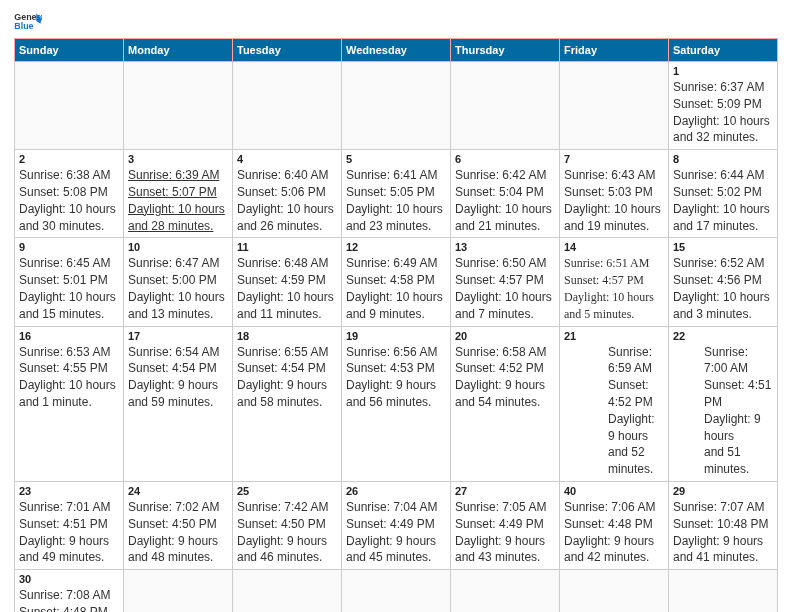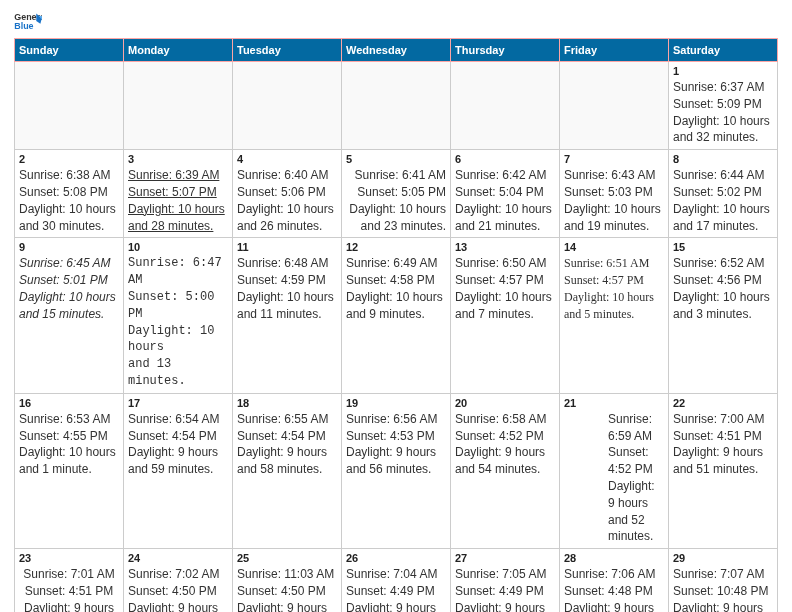--- a/index.html
+++ b/index.html
@@ -149,21 +149,21 @@
           </td>
           <td>
             <div class="day-num">4</div>
             <div class="day-info" style="white-space: pre-line;">Sunrise: 6:40 AM
 Sunset: 5:06 PM
 Daylight: 10 hours
 and 26 minutes.</div>
           </td>
           <td>
             <div class="day-num">5</div>
-            <div class="day-info" style="white-space: pre-line; text-align: right;">Sunrise: 6:41 AM
+            <div class="day-info" style="white-space: pre-line;">Sunrise: 6:41 AM
 Sunset: 5:05 PM
 Daylight: 10 hours
 and 23 minutes.</div>
           </td>
           <td>
             <div class="day-num">6</div>
             <div class="day-info" style="white-space: pre-line;">Sunrise: 6:42 AM
 Sunset: 5:04 PM
 Daylight: 10 hours
 and 21 minutes.</div>
@@ -179,28 +179,28 @@
             <div class="day-num">8</div>
             <div class="day-info" style="white-space: pre-line;">Sunrise: 6:44 AM
 Sunset: 5:02 PM
 Daylight: 10 hours
 and 17 minutes.</div>
           </td>
         </tr>
         <tr>
           <td>
             <div class="day-num">9</div>
-            <div class="day-info" style="white-space: pre-line; font-style: italic;">Sunrise: 6:45 AM
+            <div class="day-info" style="white-space: pre-line;">Sunrise: 6:45 AM
 Sunset: 5:01 PM
 Daylight: 10 hours
 and 15 minutes.</div>
           </td>
           <td>
             <div class="day-num">10</div>
-            <div class="day-info" style="white-space: pre-line; font-family: Liberation Mono, monospace;">Sunrise: 6:47 AM
+            <div class="day-info" style="white-space: pre-line;">Sunrise: 6:47 AM
 Sunset: 5:00 PM
 Daylight: 10 hours
 and 13 minutes.</div>
           </td>
           <td>
             <div class="day-num">11</div>
             <div class="day-info" style="white-space: pre-line;">Sunrise: 6:48 AM
 Sunset: 4:59 PM
 Daylight: 10 hours
 and 11 minutes.</div>
@@ -272,64 +272,64 @@
           </td>
           <td>
             <div class="day-num">21</div>
             <div class="day-info" style="white-space: pre-line; margin-left: 44px;">Sunrise: 6:59 AM
 Sunset: 4:52 PM
 Daylight: 9 hours
 and 52 minutes.</div>
           </td>
           <td>
             <div class="day-num">22</div>
-            <div class="day-info" style="white-space: pre-line;">Sunrise: 7:00 AM
+            <div class="day-info" style="white-space: pre-line; margin-left: 31px;">Sunrise: 7:00 AM
 Sunset: 4:51 PM
 Daylight: 9 hours
 and 51 minutes.</div>
           </td>
         </tr>
         <tr>
           <td>
             <div class="day-num">23</div>
-            <div class="day-info" style="white-space: pre-line; text-align: center;">Sunrise: 7:01 AM
+            <div class="day-info" style="white-space: pre-line;">Sunrise: 7:01 AM
 Sunset: 4:51 PM
 Daylight: 9 hours
 and 49 minutes.</div>
           </td>
           <td>
             <div class="day-num">24</div>
             <div class="day-info" style="white-space: pre-line;">Sunrise: 7:02 AM
 Sunset: 4:50 PM
 Daylight: 9 hours
 and 48 minutes.</div>
           </td>
           <td>
             <div class="day-num">25</div>
-            <div class="day-info" style="white-space: pre-line;">Sunrise: 11:03 AM
+            <div class="day-info" style="white-space: pre-line;">Sunrise: 7:42 AM
 Sunset: 4:50 PM
 Daylight: 9 hours
 and 46 minutes.</div>
           </td>
           <td>
             <div class="day-num">26</div>
             <div class="day-info" style="white-space: pre-line;">Sunrise: 7:04 AM
 Sunset: 4:49 PM
 Daylight: 9 hours
 and 45 minutes.</div>
           </td>
           <td>
             <div class="day-num">27</div>
             <div class="day-info" style="white-space: pre-line;">Sunrise: 7:05 AM
 Sunset: 4:49 PM
 Daylight: 9 hours
 and 43 minutes.</div>
           </td>
           <td>
-            <div class="day-num">28</div>
+            <div class="day-num">40</div>
             <div class="day-info" style="white-space: pre-line;">Sunrise: 7:06 AM
 Sunset: 4:48 PM
 Daylight: 9 hours
 and 42 minutes.</div>
           </td>
           <td>
             <div class="day-num">29</div>
             <div class="day-info" style="white-space: pre-line;">Sunrise: 7:07 AM
 Sunset: 10:48 PM
 Daylight: 9 hours

